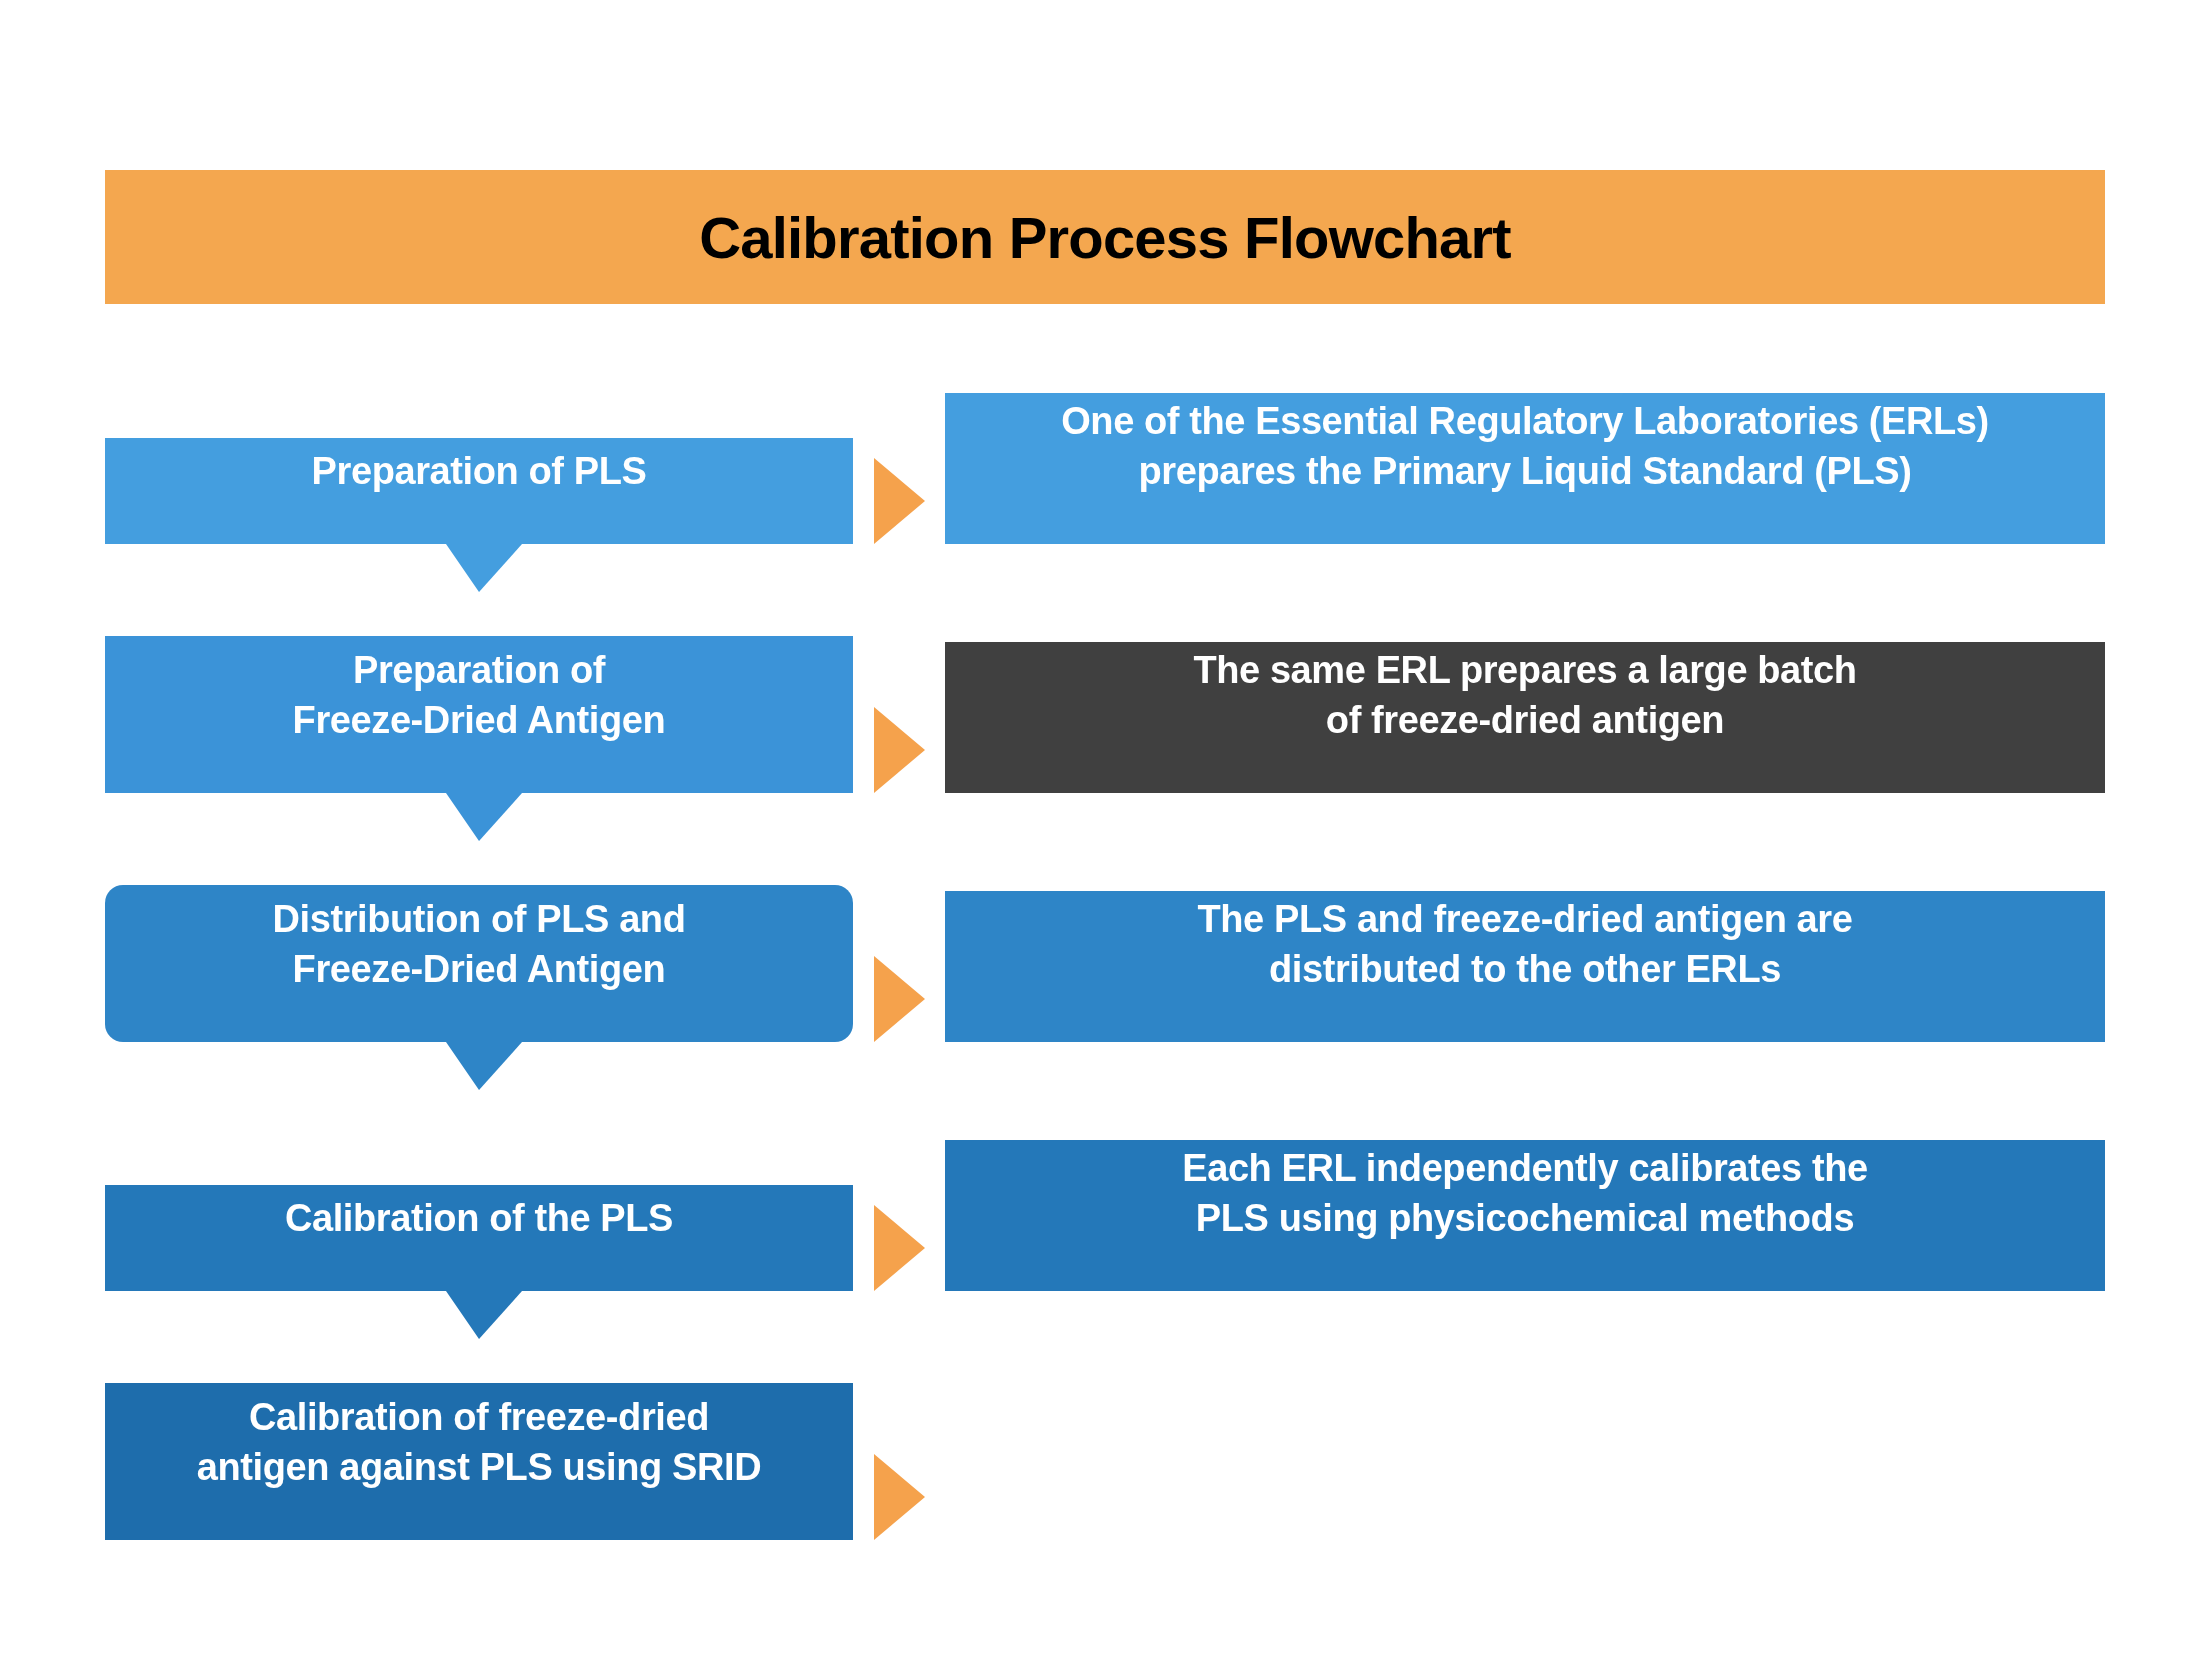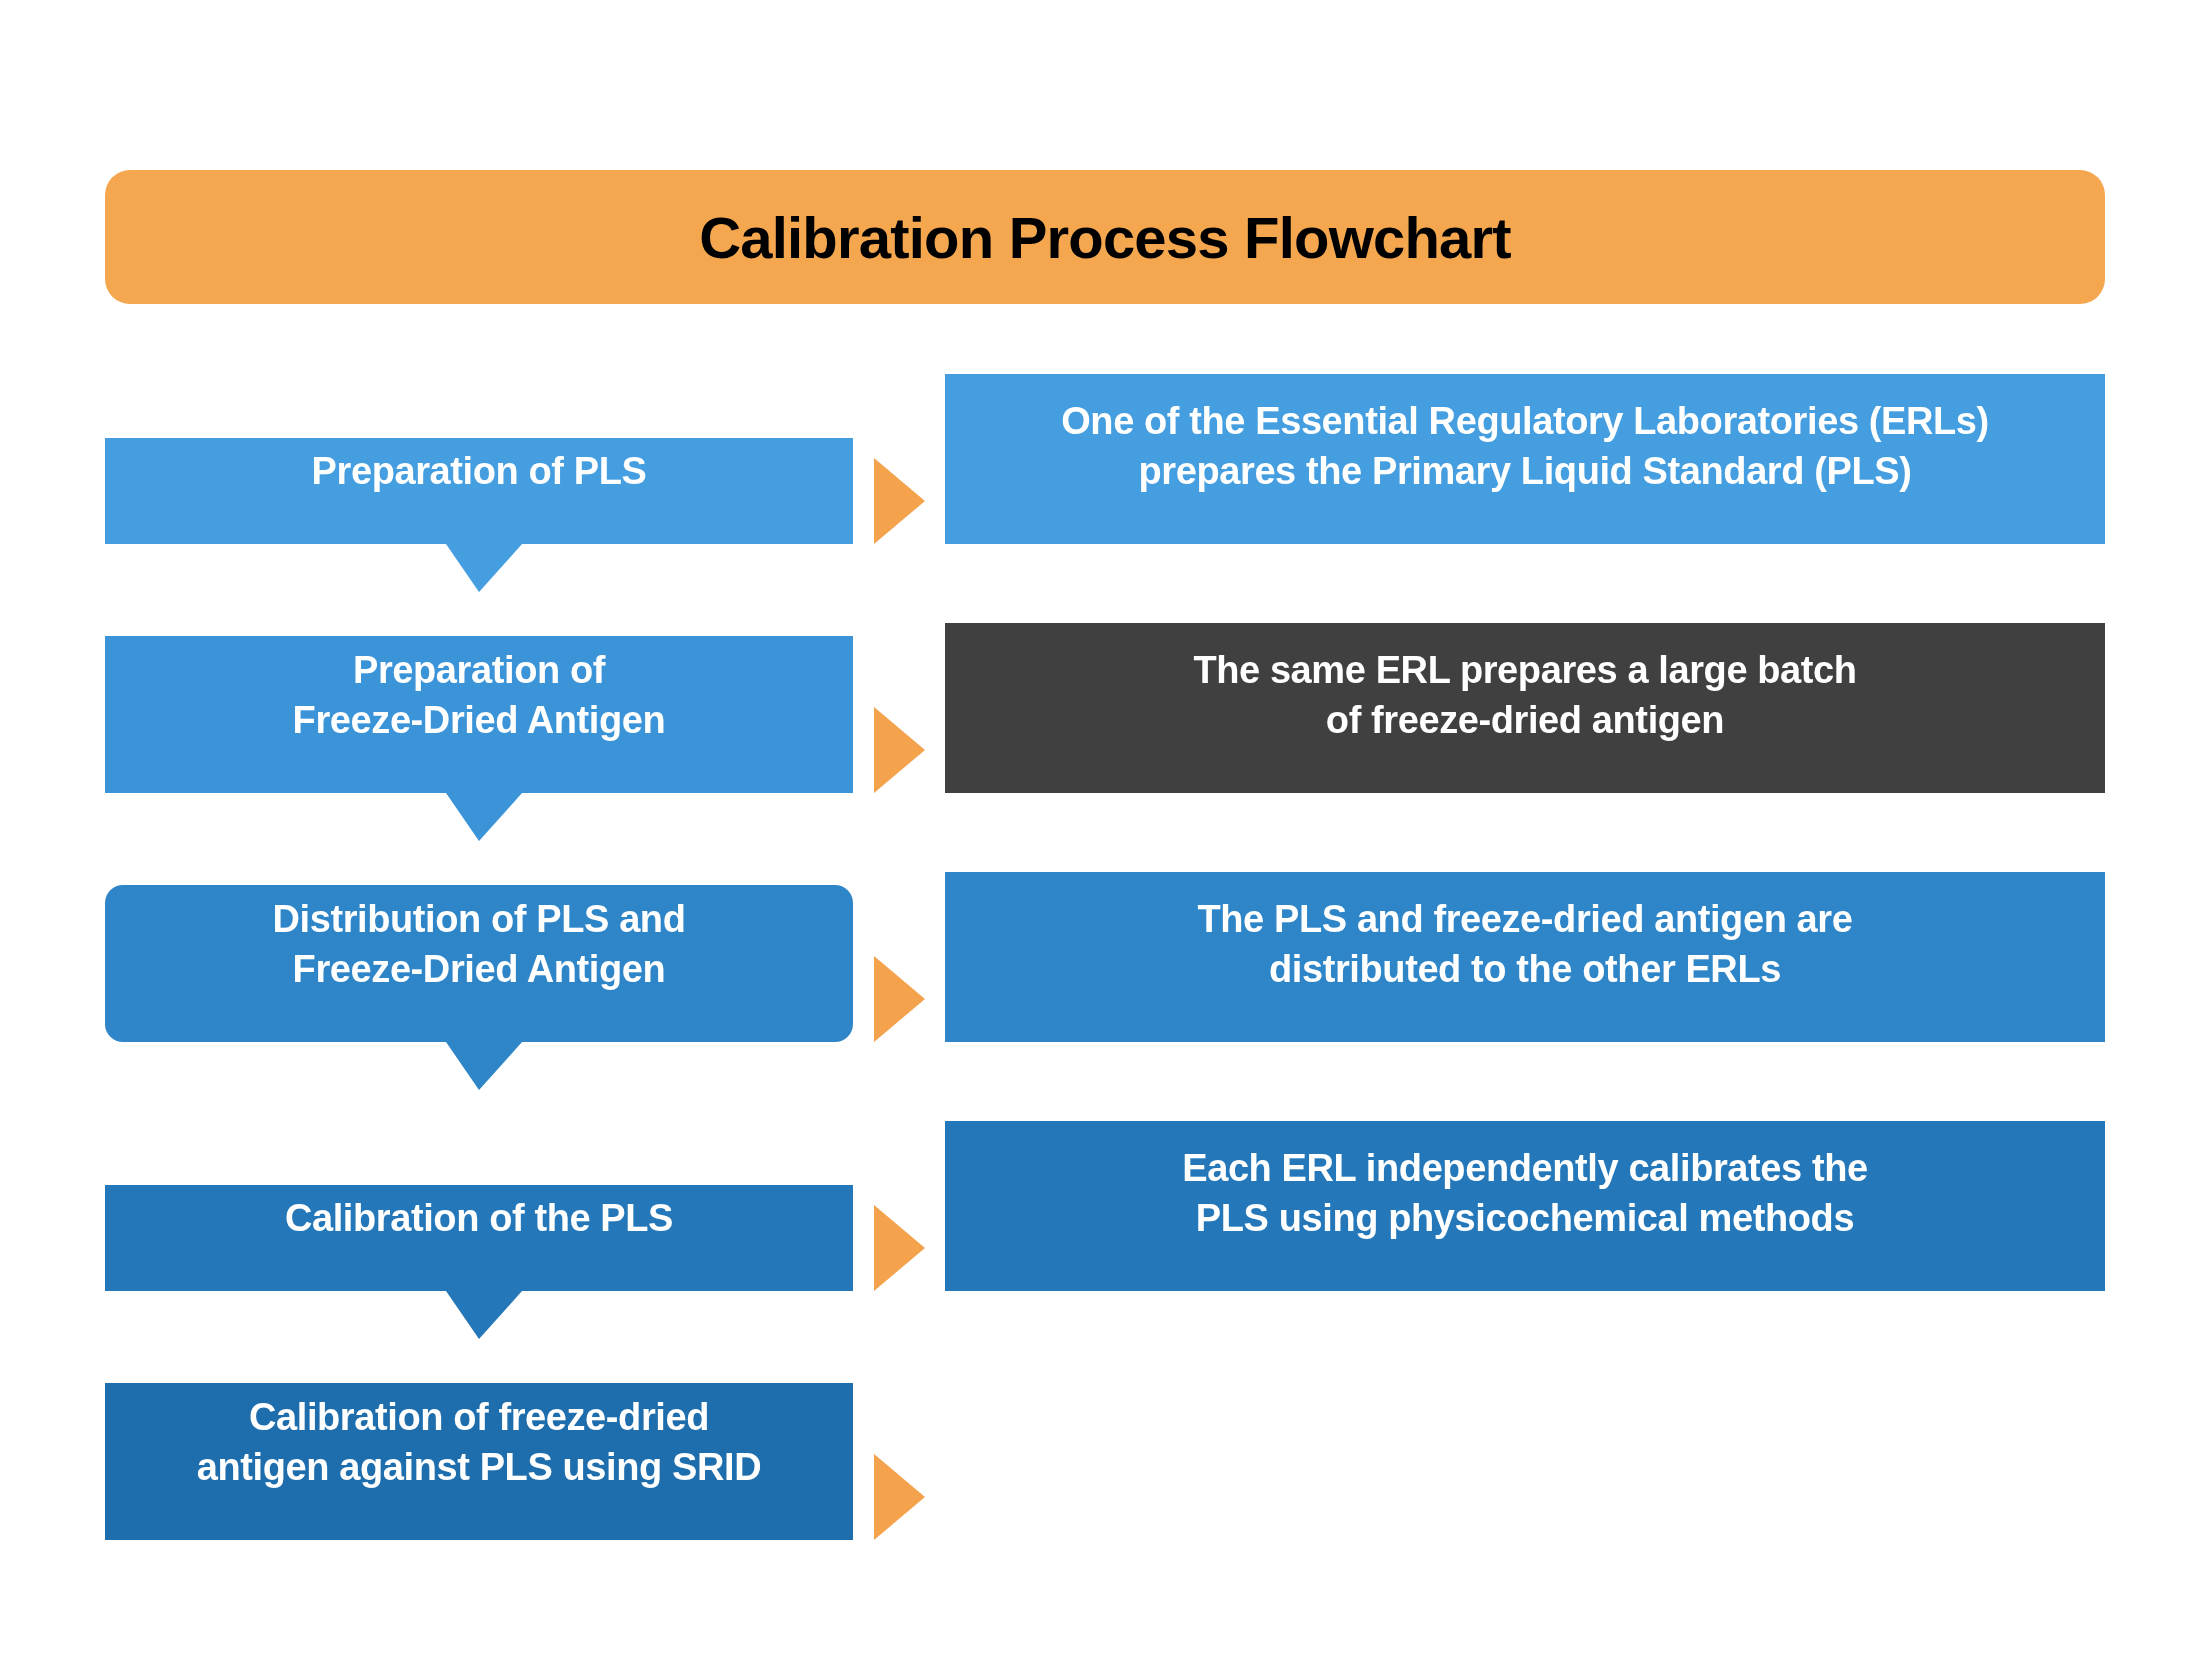--- a/index.html
+++ b/index.html
@@ -44,21 +44,21 @@
     text-align: center;
   }
   .arrow-cell {
     width: 92px;
     display: flex; align-items: center; justify-content: center;
     flex: 0 0 auto;
   }
   .desc-box {
     width: 1160px;
     display: flex; align-items: center; justify-content: center;
-    padding: 22px 33px 48px 33px;
+    padding: 3px 33px 48px 33px;
     text-align: center;
   }
   .box-text {
     color: #ffffff;
     font-size: 38px;
     font-weight: 700;
     letter-spacing: -0.4px;
     line-height: 1.32;
     white-space: pre-line;
   }
@@ -69,21 +69,21 @@
     width: 76px; height: 48px;
     display: block;
   }
   .arrow-icon { display: block; width: 51px; height: 86px; }
 </style>
 </head>
 <body>
 
 <div class="canvas">
 
-  <div class="banner" style="background: rgb(244, 167, 79); border-radius: 25px;">
+  <div class="banner" style="background: rgb(244, 167, 79);">
     <div class="banner-title">Calibration Process Flowchart</div>
   </div>
 
   <div class="rows">
 
     <div class="flow-row">
       <div class="step-box" style="background: rgb(68, 158, 223);">
         <span class="box-text">Preparation of PLS</span>
         <svg class="tab" viewBox="0 0 92 58" preserveAspectRatio="none">
           <polygon points="0,0 92,0 40,58" style="fill: rgb(68, 158, 223);"></polygon>

